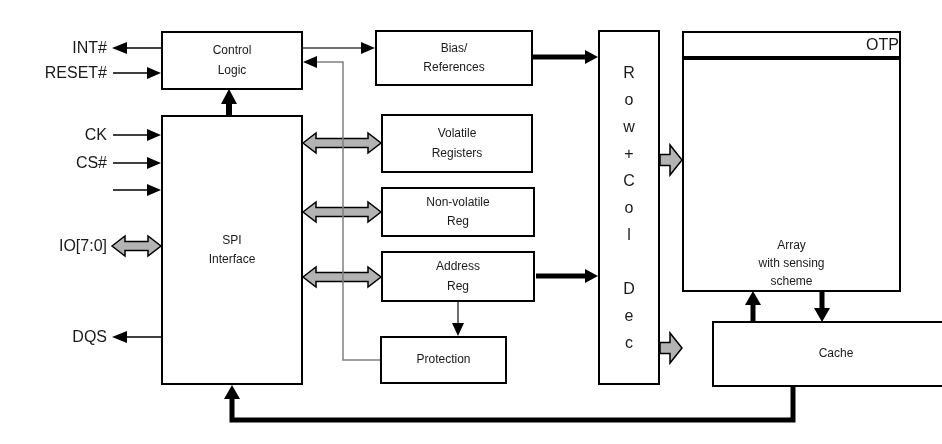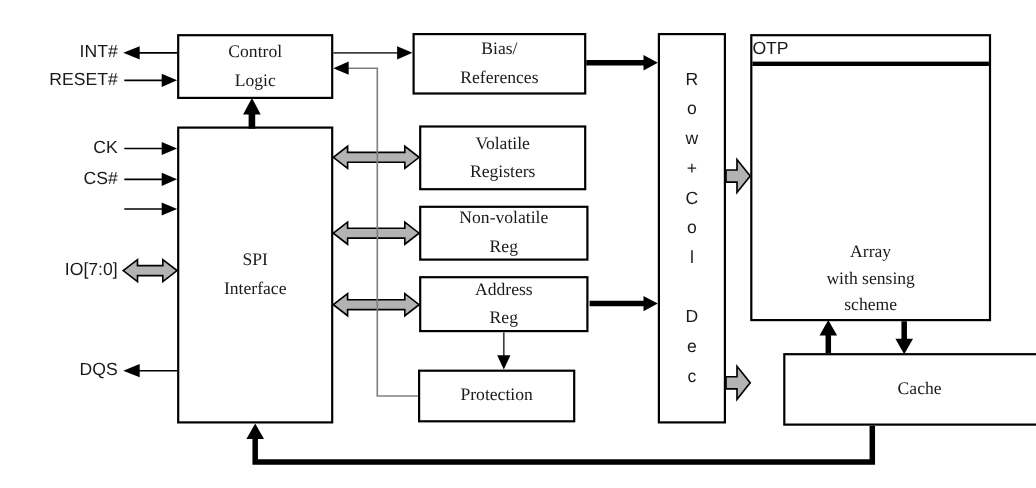--- a/index.html
+++ b/index.html
@@ -14,23 +14,22 @@
   .box{
     position:absolute;
     box-sizing:border-box;
     border:2px solid var(--ink,#000);
     background:var(--box_bg,#fff);
     display:flex;align-items:center;justify-content:center;
     text-align:center;
   }
   .box-label{
     white-space:pre-line;
-    font-size:16px;
+    font-size:12px;
     line-height:1.6;
-    font-family:Liberation Serif, serif;
   }
   .array-label{line-height:1.5;}
   .vstack-label{
     white-space:pre-line;
     font-size:16px;
     line-height:27px;
     text-align:center;
   }
   .pin{
     position:absolute;
@@ -39,21 +38,21 @@
     text-align:right;
     line-height:22px;
   }
   #arrow-layer{position:absolute;left:0;top:0;}
   
   #otp-array-box{padding:0;display:block;}
   #otp-band{
     box-sizing:border-box;
     height:27px;
     border-bottom:4px solid var(--ink,#000);
-    display:flex;align-items:center;justify-content:flex-start;
+    display:flex;align-items:center;justify-content:flex-end;
     font-size:16px;
   }
   #array-area{
     display:flex;align-items:flex-end;justify-content:center;
     height:calc(100% - 27px);
   }
 </style>
 </head>
 <body>
 
@@ -89,21 +88,21 @@
   <div class="box" style="left:381px;top:187px;width:154px;height:50px">
     <span class="box-label">Non-volatile
 Reg</span>
   </div>
 
   <div class="box" style="left:381px;top:251px;width:154px;height:51px">
     <span class="box-label">Address
 Reg</span>
   </div>
 
-  <div class="box" style="left:380px;top:336px;width:143px;height:48px">
+  <div class="box" style="left:380px;top:336px;width:127px;height:48px">
     <span class="box-label">Protection</span>
   </div>
 
   <div class="box" style="left:598px;top:30px;width:62px;height:355px">
     <span class="vstack-label">R
 o
 w
 +
 C
 o

